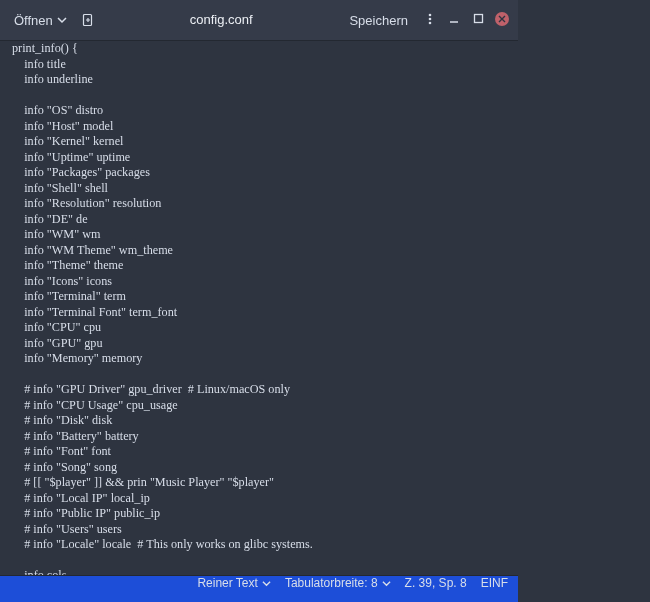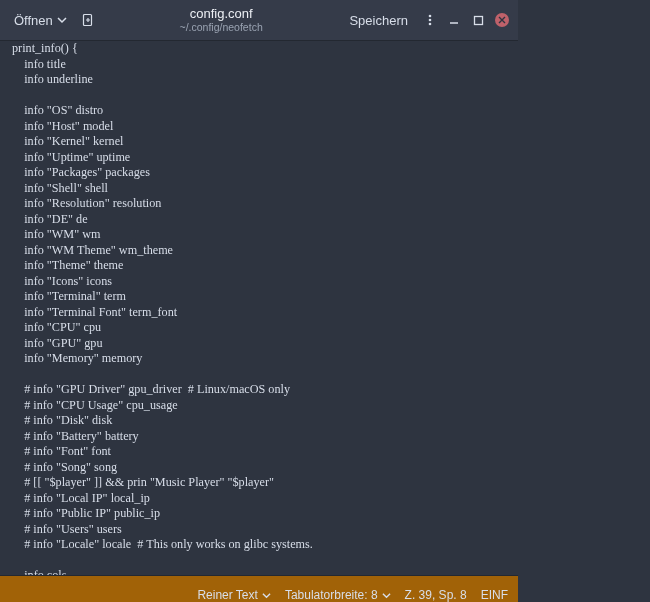--- a/index.html
+++ b/index.html
@@ -3,29 +3,29 @@
 <meta charset="utf-8">
 <style>
   html,body{margin:0;padding:0;height:100%;width:100%;overflow:hidden;font-family:sans-serif;background:#2e3440}
   .window{width:518px;height:602px;background:#2e3440;display:flex;flex-direction:column;position:relative}
   
   .headerbar{height:40px;background:#353b49;display:flex;align-items:center;padding:0 6px;color:#d8dee9;font-size:13px;border-bottom:1px solid #232831}
   .btn{display:flex;align-items:center;gap:4px;padding:4px 8px;border-radius:4px;cursor:pointer}
   .title-block{flex:1;text-align:center;line-height:1.15}
   .title-main{font-size:13px;color:#eceff4;font-weight:500}
   .title-sub{font-size:10.5px;color:#9aa3b2}
-  .hdr-right{display:flex;align-items:center;gap:4px}
+  .hdr-right{display:flex;align-items:flex-start;gap:4px}
   .winctl{width:20px;height:20px;display:flex;align-items:center;justify-content:center;border-radius:3px}
   .close-dot{width:14px;height:14px;border-radius:50%;background:#bf616a;display:flex;align-items:center;justify-content:center}
   svg{display:block}
   
   .editor{flex:1;background:#2e3440;overflow:hidden;position:relative}
   pre.code{margin:0;padding:0 4px 4px 12px;font-family:Liberation Serif, serif;font-size:12.2px;line-height:15.5px;color:#d8dee9;white-space:pre}
   
-  .statusbar{height:26px;background:#a16207;border-top:1px solid #232831;display:flex;align-items:flex-end;justify-content:flex-end;gap:14px;padding:0 10px;font-size:12px;color:#d8dee9}
+  .statusbar{height:26px;background:#1d4ed8;border-top:1px solid #232831;display:flex;align-items:flex-start;justify-content:flex-end;gap:14px;padding:0 10px;font-size:12px;color:#d8dee9}
   .status-item{display:flex;align-items:center;gap:4px;cursor:pointer}
   .spacer-left{flex:1}
 </style>
 </head>
 <body>
 <div class="window">
 
   <div class="headerbar">
     <div class="btn">
       <span>Öffnen</span>
@@ -35,21 +35,20 @@
     </div>
     <div class="btn" style="padding:4px 6px">
       <svg width="14" height="14" viewBox="0 0 14 14">
         <rect x="2.5" y="1.5" width="8" height="11" rx="1" fill="none" stroke="#d8dee9" stroke-width="1.2"></rect>
         <path d="M5 7h4M7 5v4" stroke="#d8dee9" stroke-width="1.2"></path>
       </svg>
     </div>
 
     <div class="title-block">
       <div class="title-main">config.conf</div>
-      <div class="title-sub">~/.config/neofetch</div>
     </div>
 
     <div class="hdr-right">
       <div class="btn">
         <span>Speichern</span>
       </div>
       <div class="winctl">
         <svg width="14" height="14" viewBox="0 0 14 14">
           <circle cx="7" cy="3" r="1.3" fill="#d8dee9"></circle>
             <circle cx="7" cy="7" r="1.3" fill="#d8dee9"></circle>

